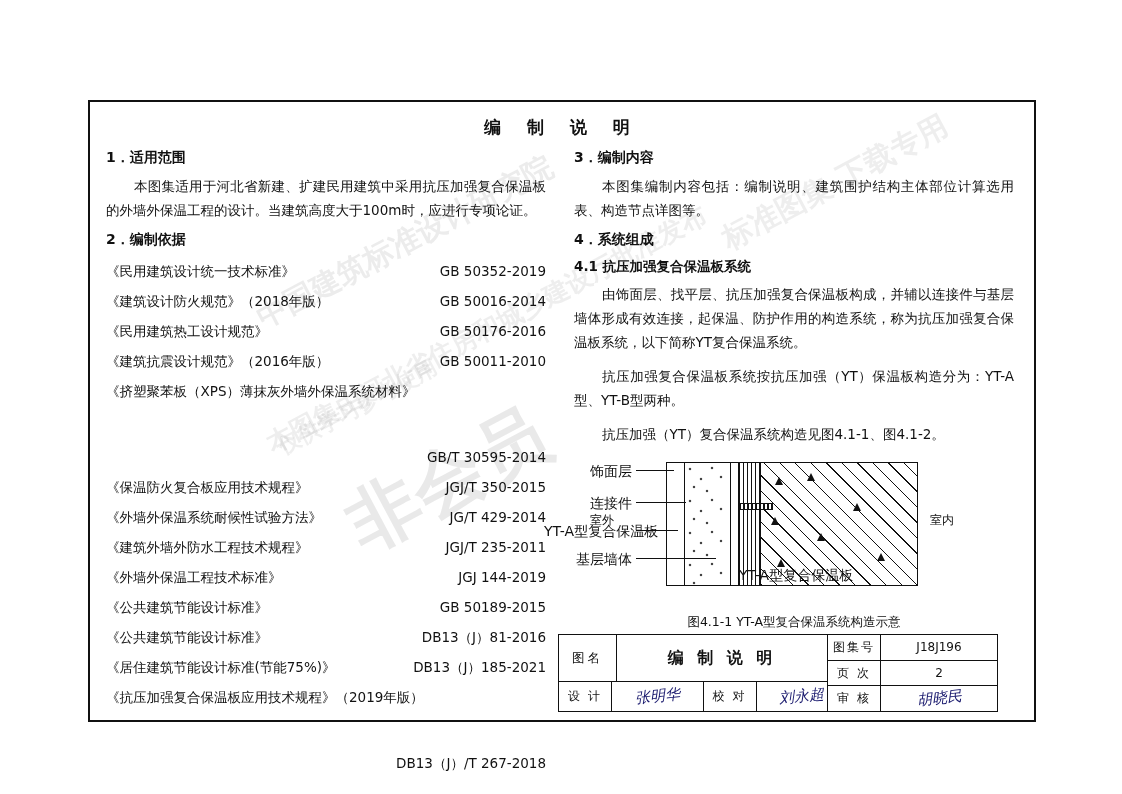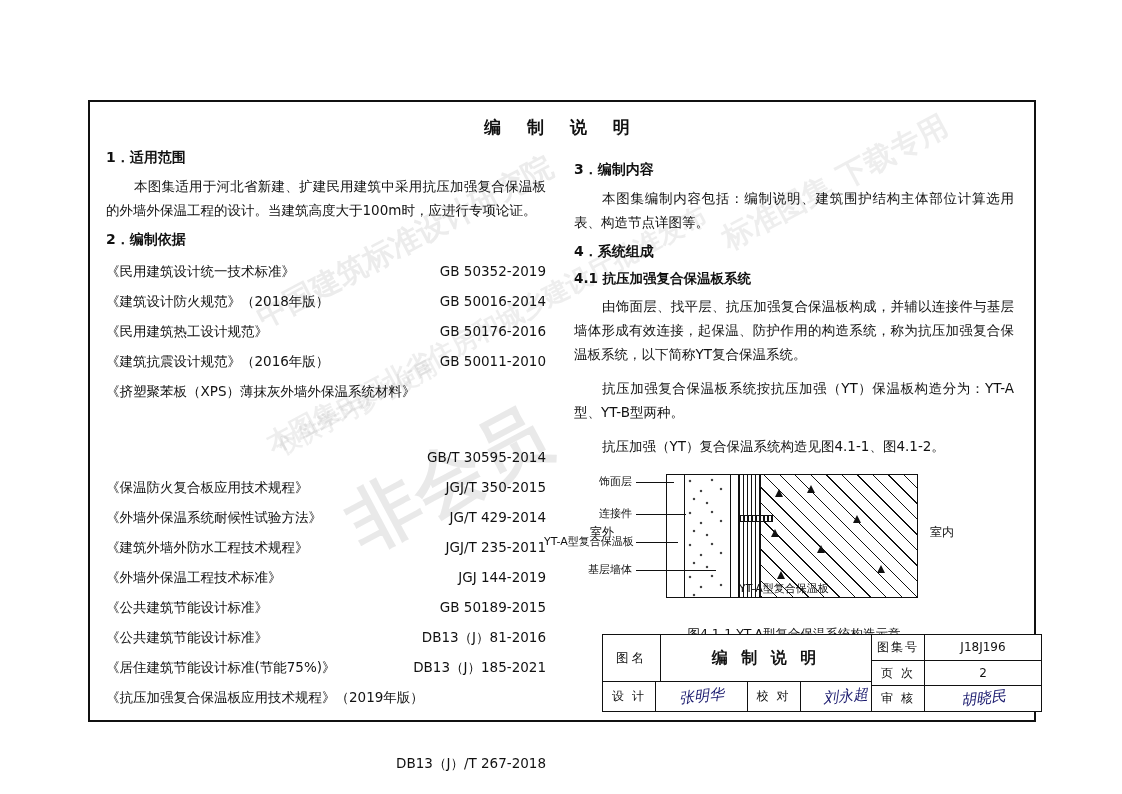--- a/index.html
+++ b/index.html
@@ -49,21 +49,21 @@
     font-weight:bold;
     z-index:2;
   }
   .col{
     position:absolute;top:48px;
     z-index:2;
     font-size:13.5px;
     line-height:1.0;
   }
   .col-left{left:16px;width:440px;}
-  .col-right{left:484px;width:440px;margin-top:12px;}
+  .col-right{left:484px;width:440px;}
 
   .h2{font-weight:bold;font-size:14px;margin:0 0 10px 0;}
   .h3{font-weight:bold;font-size:13.5px;margin:14px 0 8px 0;}
   .para{
     text-indent:28px;
     font-size:13.5px;
     line-height:24px;
     margin:0 0 10px 0;
     text-align:justify;
   }
@@ -126,35 +126,35 @@
     border-bottom:8px solid #111;
   }
   .conn{
     position:absolute;left:72px;top:40px;width:34px;height:5px;
     background:repeating-linear-gradient(90deg,#111 0 2px,#fff 2px 4px);
     border-top:1px solid #111;border-bottom:1px solid #111;
   }
   .lead{position:absolute;height:1px;background:#111;}
   .lbl{
     position:absolute;
-    font-size:11px;
+    font-size:14px;
     white-space:nowrap;
     color:#111;
   }
   .side-lbl{position:absolute;font-size:12px;}
   .fig-caption{
     margin-top:8px;
     text-align:center;
     font-size:12.5px;
   }
 
   
   .titleblock{
     position:absolute;
-    left:512px;bottom:8px;
+    left:468px;bottom:8px;
     width:440px;height:78px;
     border:1px solid #111;
     box-sizing:border-box;
     display:flex;
     z-index:3;
     background:#fff;
   }
   .tb-left{width:268px;border-right:1px solid #111;display:flex;flex-direction:column;}
   .tb-right{flex:1;display:flex;flex-direction:column;}
   .tb-r1{height:46px;display:flex;border-bottom:1px solid #111;}

